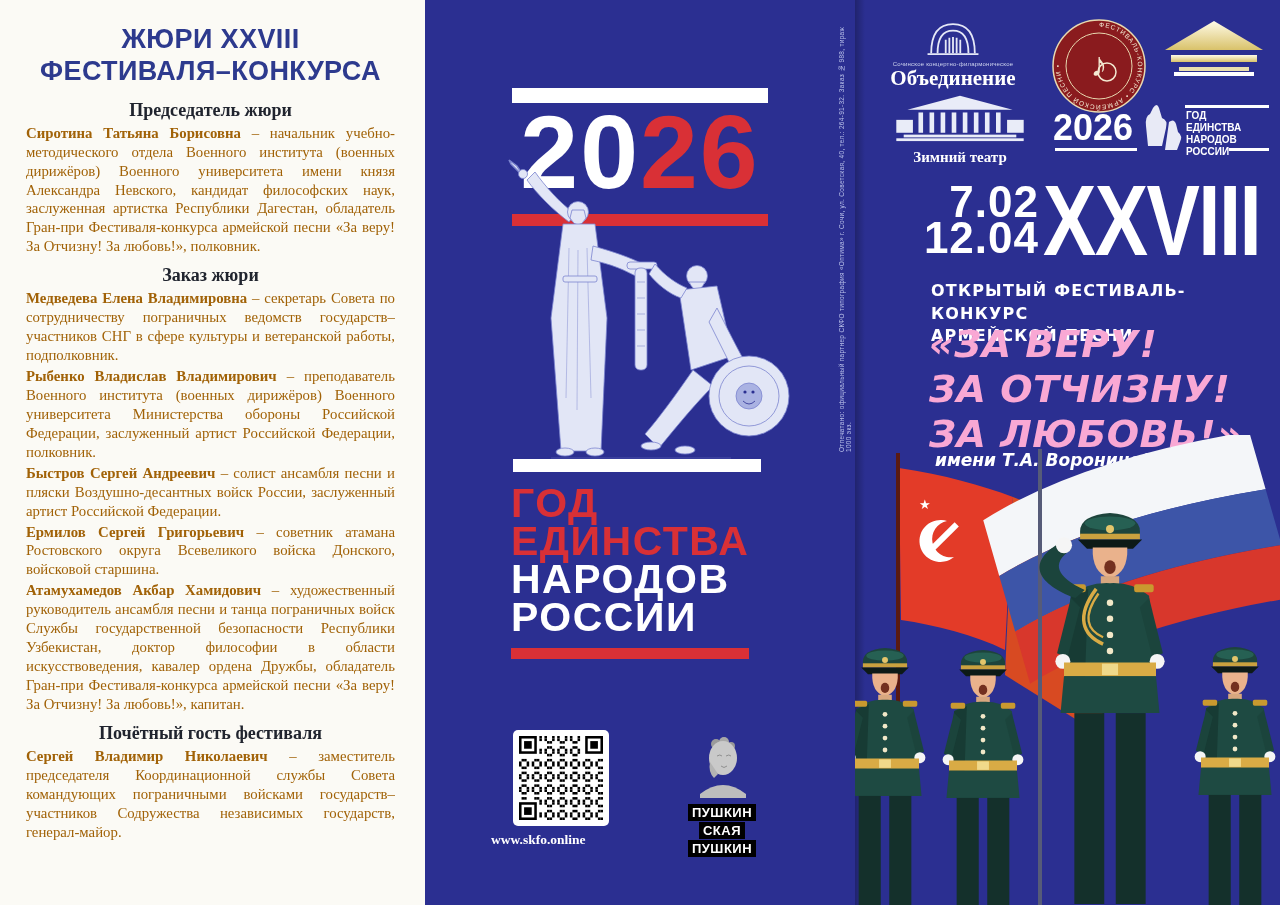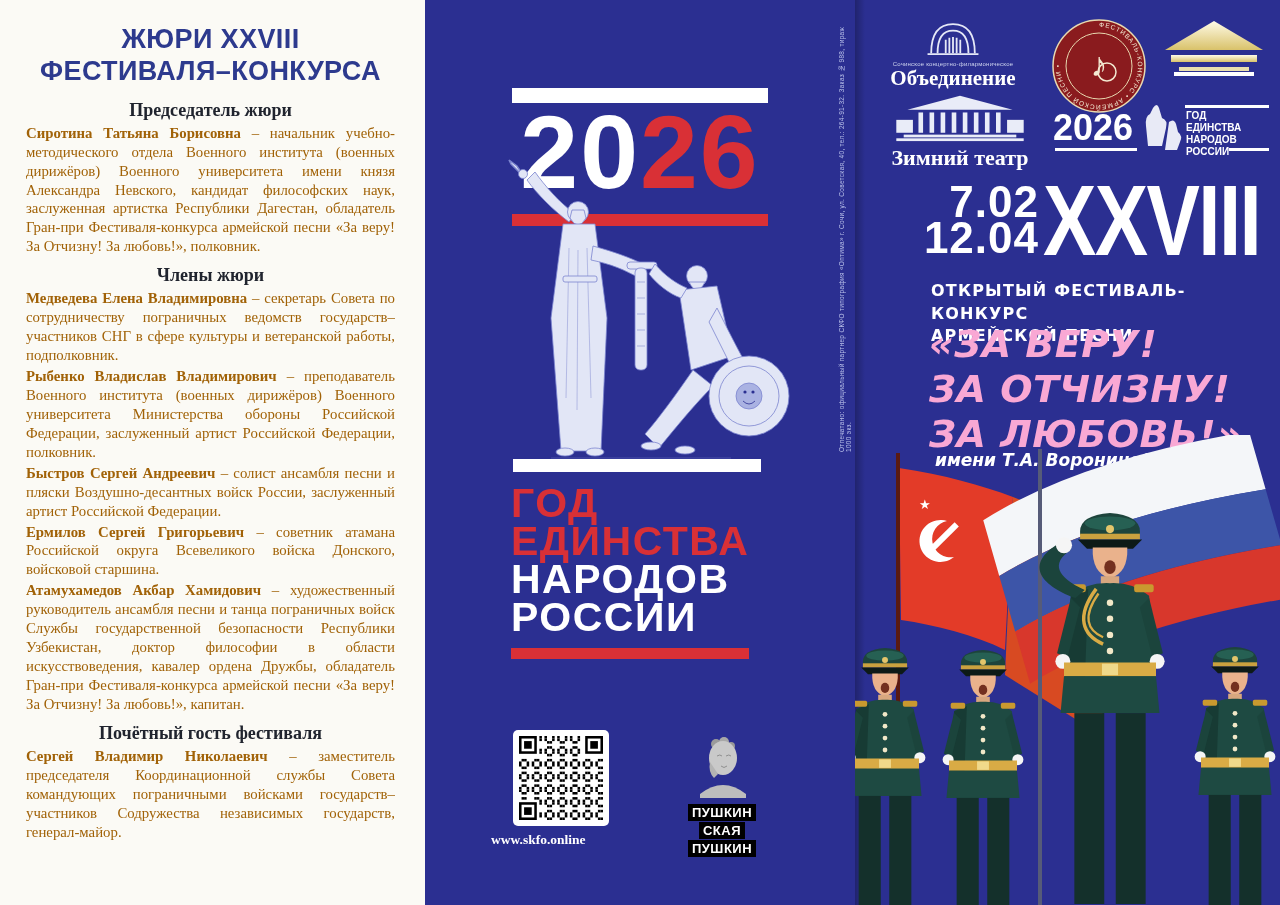--- a/index.html
+++ b/index.html
@@ -40,21 +40,21 @@
     transform:rotate(180deg);font-size:6.5px;color:#b9c0ea;letter-spacing:.3px;}
   
   .panel-right{width:425px;height:905px;background:#2b2f91;position:relative;overflow:hidden;}
   .logo{position:absolute;text-align:center;color:#fff;}
   .logo-phil{left:20px;top:16px;width:156px;}
   .logo-phil .tiny{font-size:6px;color:#cdd3ee;letter-spacing:.2px;margin-top:1px;}
   .logo-phil .big{font-family:"Liberation Serif",serif;font-weight:bold;font-size:21px;line-height:22px;}
   .logo-emblem{left:194px;top:14px;width:100px;height:104px;}
   .logo-building{left:300px;top:18px;width:118px;}
   .logo-zimny{left:22px;top:94px;width:166px;}
-  .logo-zimny .big{font-family:"Liberation Serif",serif;font-weight:bold;font-size:22px;line-height:23px;}
+  .logo-zimny .big{font-family:"Liberation Serif",serif;font-weight:bold;font-size:15px;line-height:23px;}
   .logo-year{left:198px;top:100px;width:220px;height:62px;}
   .date-block{position:absolute;left:0;top:184px;width:184px;text-align:right;color:#fff;
     font-weight:bold;font-size:44px;line-height:36px;letter-spacing:1px;}
   .edition{position:absolute;left:188px;top:170px;color:#fff;font-weight:bold;font-size:100px;
     line-height:100px;letter-spacing:-2px;transform:scaleX(.8);transform-origin:left top;white-space:nowrap;}
   .festival-type{position:absolute;left:76px;top:280px;width:340px;color:#fff;font-weight:bold;
     font-family:"DejaVu Sans",sans-serif;font-size:16px;line-height:1.42;letter-spacing:1.2px;}
   .motto{position:absolute;left:74px;top:322px;color:#f9a8d4;font-weight:bold;font-style:italic;
     font-family:"DejaVu Sans",sans-serif;font-size:38px;line-height:45px;letter-spacing:.5px;}
   .named-after{position:absolute;left:80px;top:450px;color:#fff;font-weight:bold;font-style:italic;
@@ -70,25 +70,25 @@
 
   <div class="panel-left">
     <div class="jury-title">
       <div>ЖЮРИ XXVIII</div>
       <div>ФЕСТИВАЛЯ–КОНКУРСА</div>
     </div>
 
     <div class="sec-head">Председатель жюри</div>
     <p class="entry"><b>Сиротина Татьяна Борисовна</b><span> – начальник учебно-методического отдела Военного института (военных дирижёров) Военного университета имени князя Александра Невского, кандидат философских наук, заслуженная артистка Республики Дагестан,  обладатель Гран-при  Фестиваля-конкурса армейской песни «За веру! За Отчизну! За любовь!», полковник.</span></p>
 
-    <div class="sec-head">Члены жюри</div>
+    <div class="sec-head">Заказ жюри</div>
     <p class="entry"><b>Медведева Елена Владимировна</b><span> – секретарь Совета по сотрудничеству пограничных ведомств государств–участников СНГ в сфере культуры и ветеранской работы, подполковник.</span></p>
     <p class="entry"><b>Рыбенко Владислав Владимирович</b><span> – преподаватель Военного института (военных дирижёров) Военного университета Министерства обороны Российской Федерации, заслуженный артист Российской Федерации, полковник.</span></p>
     <p class="entry"><b>Быстров Сергей Андреевич</b><span> – солист ансамбля песни и пляски Воздушно-десантных войск России, заслуженный артист Российской Федерации.</span></p>
-    <p class="entry"><b>Ермилов Сергей Григорьевич</b><span> – советник атамана Российской округа  Всевеликого  войска Донского, войсковой старшина.</span></p>
+    <p class="entry"><b>Ермилов Сергей Григорьевич</b><span> – советник атамана Ростовского округа  Всевеликого  войска Донского, войсковой старшина.</span></p>
     <p class="entry"><b>Атамухамедов Акбар Хамидович</b><span> – художественный руководитель ансамбля песни и танца пограничных войск Службы государственной безопасности Республики Узбекистан, доктор философии в области искусствоведения, кавалер ордена Дружбы, обладатель Гран-при Фестиваля-конкурса армейской песни «За веру! За  Отчизну! За любовь!», капитан.</span></p>
 
     <div class="sec-head">Почётный гость фестиваля</div>
     <p class="entry"><b>Сергей Владимир Николаевич</b><span> – заместитель председателя Координационной службы Совета командующих пограничными войсками государств–участников Содружества независимых государств, генерал-майор.</span></p>
   </div>
 
   <div class="panel-center">
     <div class="bar bar-white-top"></div>
     <div class="year"><span>20</span><span class="red">26</span></div>
     <div class="bar bar-red-under"></div>

